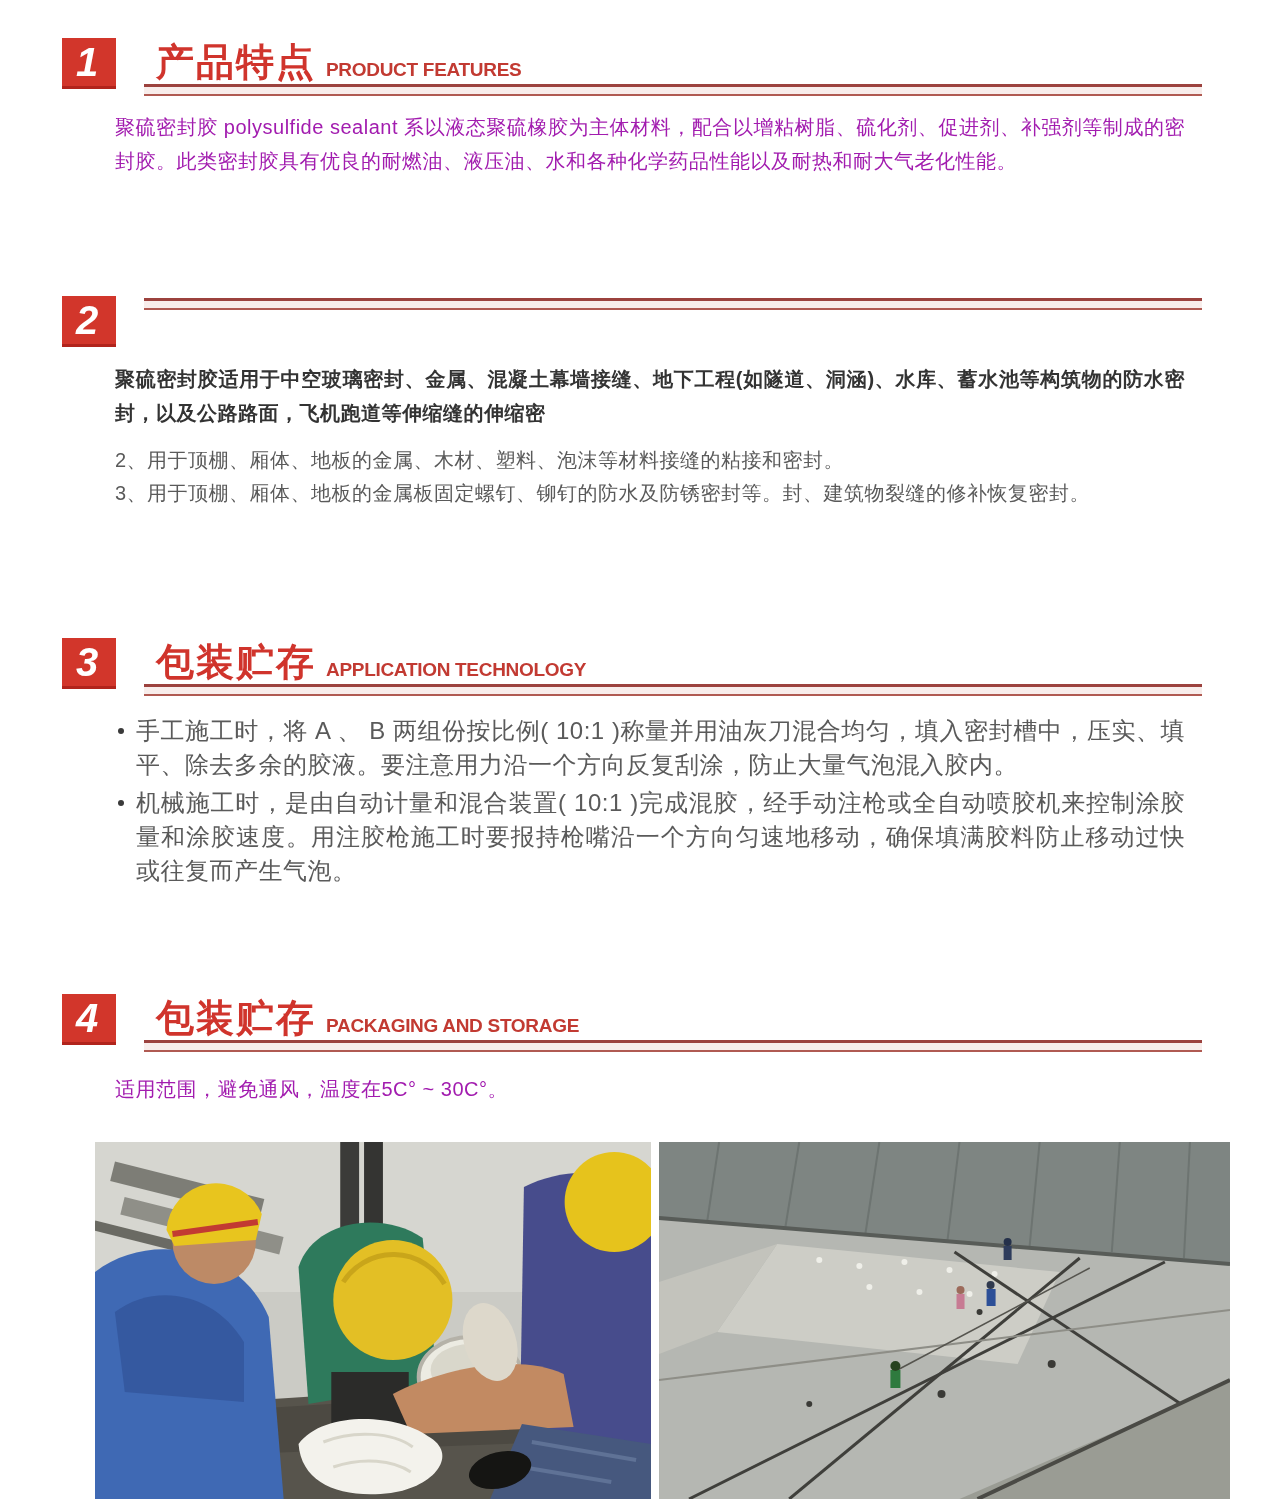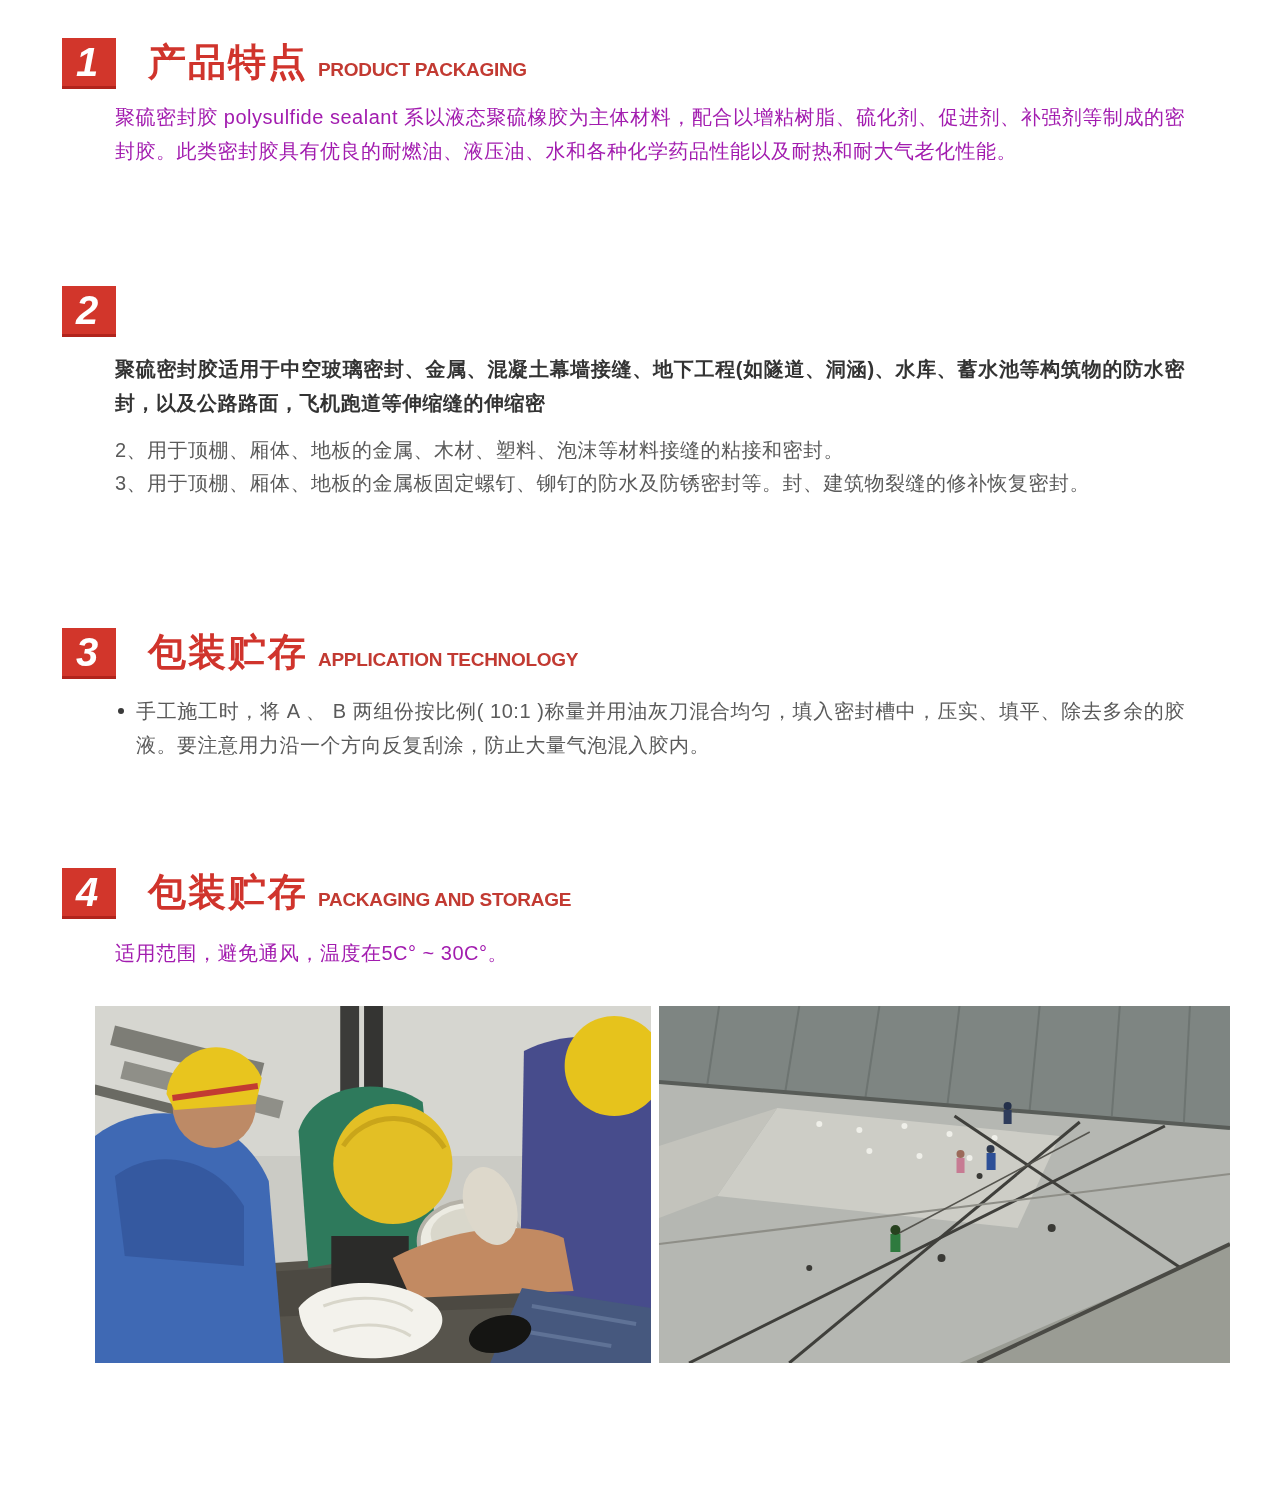--- a/index.html
+++ b/index.html
@@ -12,21 +12,21 @@
 
   
   .sec-header{display:flex;align-items:flex-start;margin-left:62px;margin-right:78px;}
   .num-box{
     width:50px;height:48px;flex:0 0 50px;
     background:#d2362b;
     color:#ffffff;font-weight:bold;font-style:italic;font-size:40px;
     display:flex;align-items:center;justify-content:center;
     padding-right:4px;box-shadow:0 3px 0 #b1241c;
   }
-  .hdr-right{flex:1;display:flex;margin-left:4px;padding-left:16px;}
+  .hdr-right{flex:1;display:flex;flex-direction:column;margin-left:12px;padding-left:16px;}
   .titles{display:flex;align-items:flex-end;padding-left:12px;height:44px;}
   .t-cn{
     color:#d0342c;font-size:38px;font-weight:900;letter-spacing:2px;
     line-height:40px;
   }
   .t-en{
     color:#c23a32;font-size:19px;font-weight:bold;letter-spacing:-0.3px;
     margin-left:10px;line-height:24px;
   }
   .rule{
@@ -41,21 +41,21 @@
     text-align:justify;
   }
   .para.bold-dark{color:#333333;font-weight:bold;margin-top:18px;}
   .num-list{margin:14px 95px 0 115px;padding:0;list-style:none;}
   .num-list li{
     font-size:20px;line-height:33px;color:#5a5a5a;letter-spacing:0.5px;
   }
   .num-list li.first{margin-bottom:12px;}
   .bullet-list{margin:18px 95px 0 118px;padding:0;list-style:none;}
   .bullet-list li{
-    display:flex;font-size:20px;line-height:34px;color:#5a5a5a;
+    display:flex;font-size:24px;line-height:34px;color:#5a5a5a;
     letter-spacing:0.5px;text-align:justify;margin-bottom:4px;
   }
   .bullet-dot{
     flex:0 0 6px;width:6px;height:6px;border-radius:50%;
     background:#3a3a3a;margin:14px 12px 0 0;
   }
 
   .s2-header{margin-top:118px;}
   .s3-header{margin-top:128px;}
   .s4-header{margin-top:106px;}
@@ -72,21 +72,21 @@
 </head>
 <body>
 
 <div class="page">
 
   <div class="sec-header">
     <div class="num-box">1</div>
     <div class="hdr-right">
       <div class="titles">
         <span class="t-cn">产品特点</span>
-        <span class="t-en">PRODUCT PACKAGING</span>
+        <span class="t-en">PRODUCT FEATURES</span>
       </div>
       <div class="rule"></div>
     </div>
   </div>
   <p class="para">聚硫密封胶 polysulfide sealant 系以液态聚硫橡胶为主体材料，配合以增粘树脂、硫化剂、促进剂、补强剂等制成的密封胶。此类密封胶具有优良的耐燃油、液压油、水和各种化学药品性能以及耐热和耐大气老化性能。</p>
 
   <div class="sec-header s2-header">
     <div class="num-box">2</div>
     <div class="hdr-right">
       <div class="rule"></div>
@@ -105,20 +105,24 @@
         <span class="t-cn">包装贮存</span>
         <span class="t-en">APPLICATION TECHNOLOGY</span>
       </div>
       <div class="rule"></div>
     </div>
   </div>
   <ul class="bullet-list">
     <li>
       <span class="bullet-dot"></span>
       <span>手工施工时，将 A 、 B 两组份按比例( 10:1 )称量并用油灰刀混合均匀，填入密封槽中，压实、填平、除去多余的胶液。要注意用力沿一个方向反复刮涂，防止大量气泡混入胶内。</span>
+    </li>
+    <li>
+      <span class="bullet-dot"></span>
+      <span>机械施工时，是由自动计量和混合装置( 10:1 )完成混胶，经手动注枪或全自动喷胶机来控制涂胶量和涂胶速度。用注胶枪施工时要报持枪嘴沿一个方向匀速地移动，确保填满胶料防止移动过快或往复而产生气泡。</span>
     </li>
   </ul>
 
   <div class="sec-header s4-header">
     <div class="num-box">4</div>
     <div class="hdr-right">
       <div class="titles">
         <span class="t-cn">包装贮存</span>
         <span class="t-en">PACKAGING AND STORAGE</span>
       </div>

